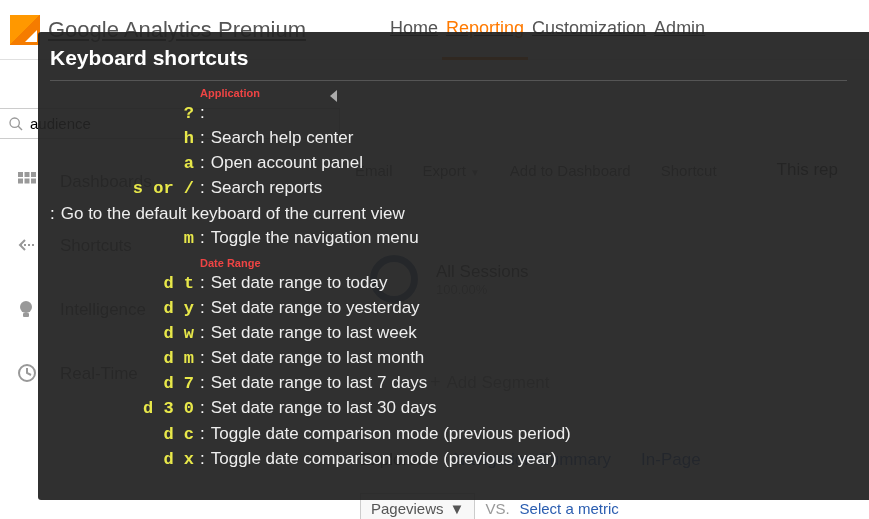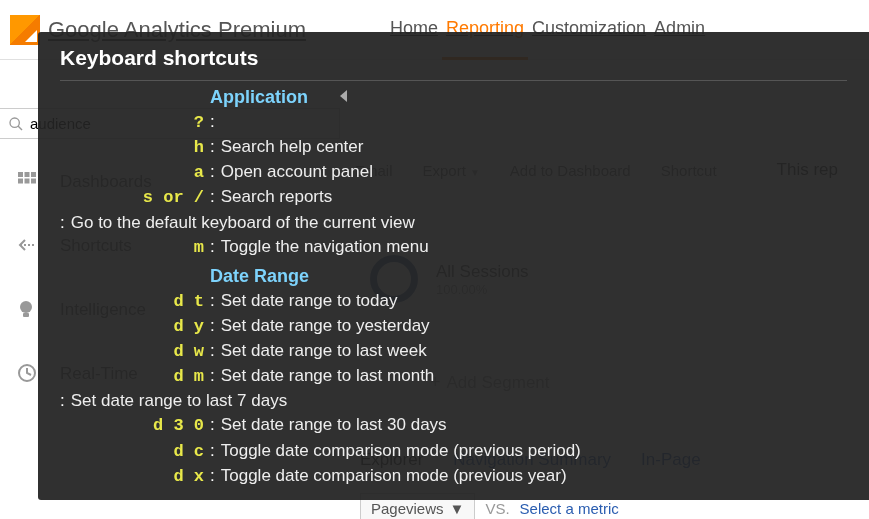--- a/index.html
+++ b/index.html
@@ -107,30 +107,30 @@
   .metricbar .vs{color:#999;}
   .metricbar .pick{color:#2a5db0;}
   
   .overlay{
     position:absolute;
     left:38px; top:32px;
     right:0;
     height:468px;
     background:rgba(35,35,35,0.94);
     color:#eee;
-    padding:14px 22px 18px 22px;
+    padding:14px 22px 18px 12px;
     border-radius:3px 0 0 3px;
   }
   .overlay h2{
     font-size:21px; font-weight:700; color:#fff;
     border-bottom:1px solid #555;
     padding-bottom:10px; margin-bottom:6px;
   }
   .sect{
-    color:#7dd3fc; font-weight:700; font-size:18px;
+    color:#ef4444; font-weight:700; font-size:11px;
     margin-left:150px; margin-top:6px; margin-bottom:2px;
     position:relative;
   }
   .sect .tri{
     position:absolute; right:-8px; top:3px;
     width:0;height:0;
     border-top:6px solid transparent;
     border-bottom:6px solid transparent;
     border-right:7px solid #aaa;
     display:none;
@@ -303,20 +303,21 @@
           <span class="keys">d w</span>
           <span class="colon"> : </span>
           <span class="desc">Set date range to last week</span>
         </div>
         <div class="kbrow">
           <span class="keys">d m</span>
           <span class="colon"> : </span>
           <span class="desc">Set date range to last month</span>
         </div>
         <div class="kbrow">
+          <span class="keys">d 7</span>
           <span class="colon"> : </span>
           <span class="desc">Set date range to last 7 days</span>
         </div>
         <div class="kbrow">
           <span class="keys">d 3 0</span>
           <span class="colon"> : </span>
           <span class="desc">Set date range to last 30 days</span>
         </div>
         <div class="kbrow">
           <span class="keys">d c</span>

